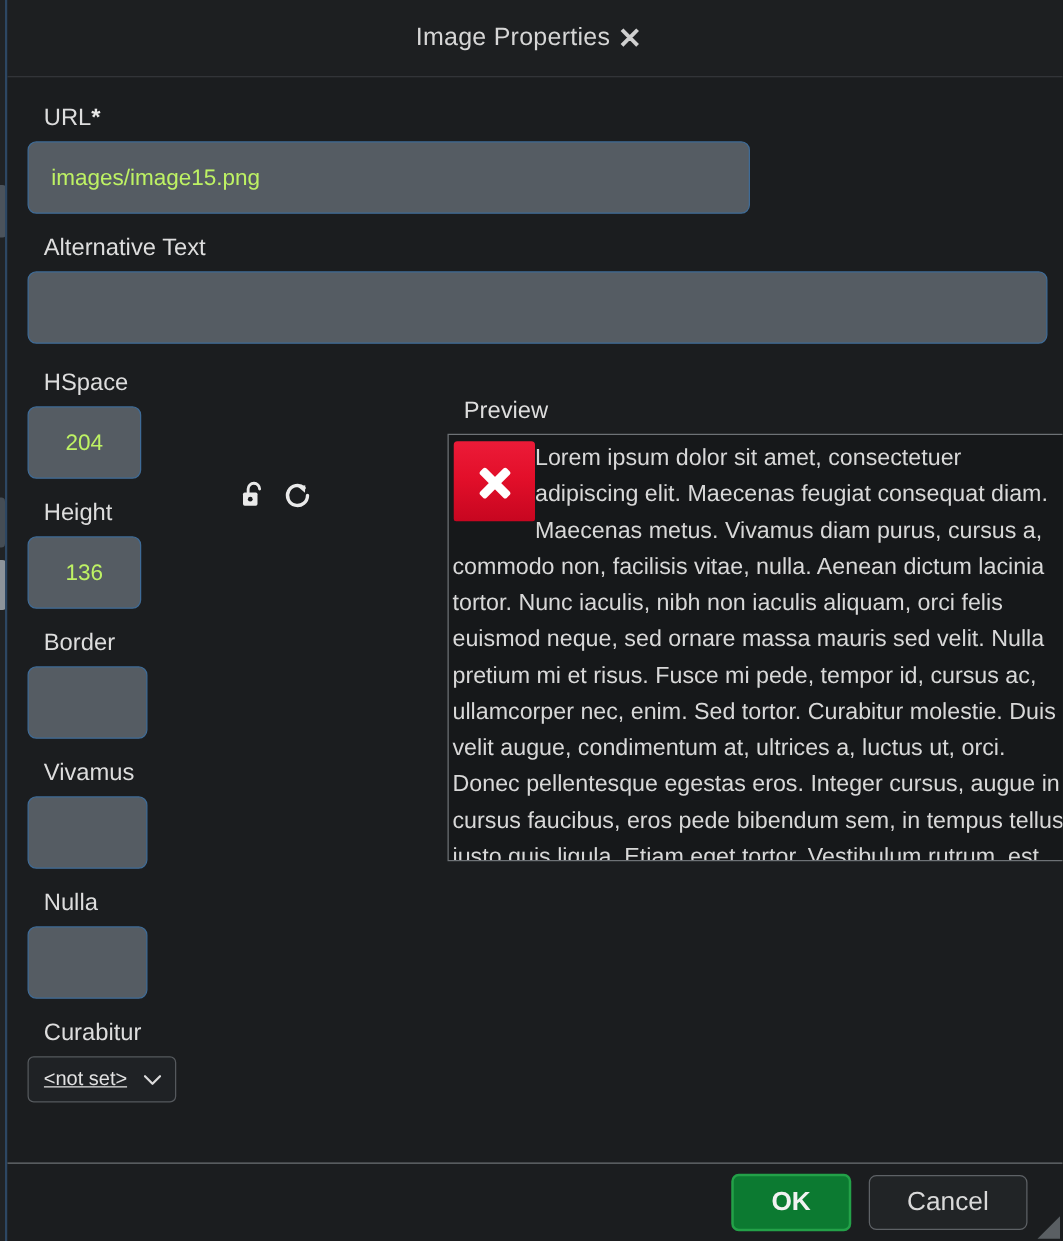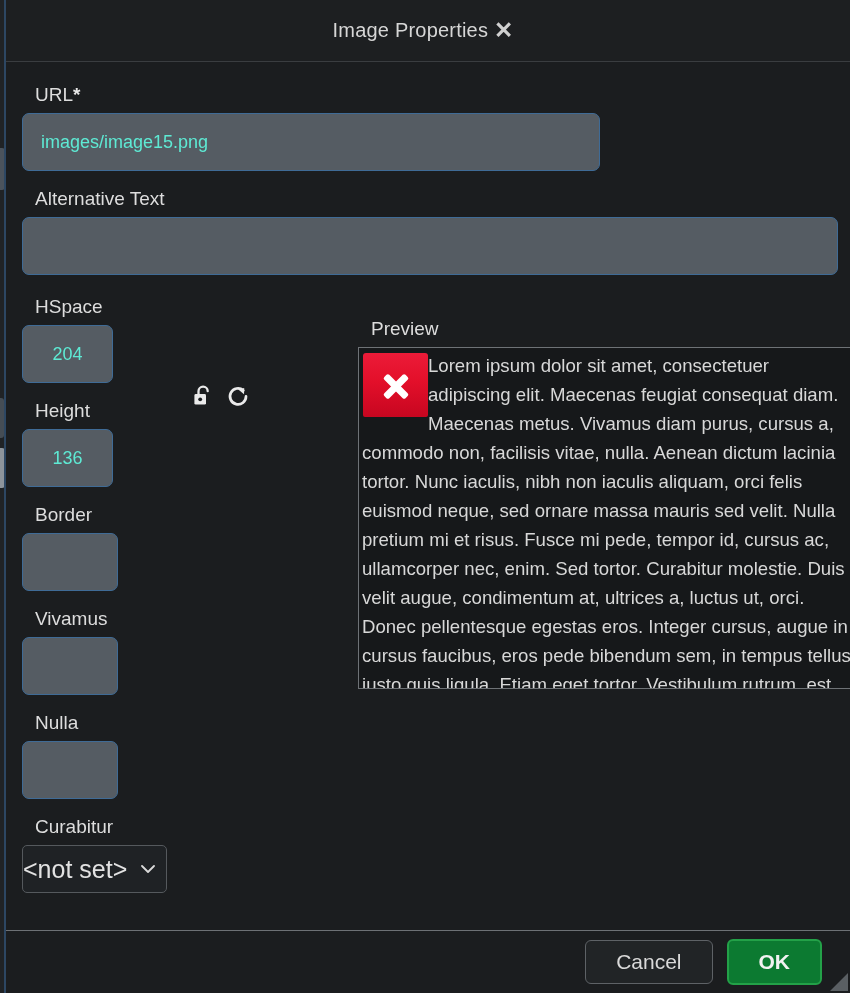--- a/index.html
+++ b/index.html
@@ -90,21 +90,21 @@
     font-size: 19px;
     margin: 0 0 7px 13px;
     display: block;
   }
   .req-star { color: #e8e8e8; font-weight: bold; font-size: 19px; }
 
   .txt-input {
     background: #555c63;
     border: 1px solid #3f6b96;
     border-radius: 7px;
-    color: #5eead4;
+    color: #bef264;
     font-size: 18px;
     font-family: "Liberation Sans", sans-serif;
     padding: 6px 18px;
     outline: none;
   }
   .txt-input::placeholder { color: #c8c8c8; }
 
   #url-input { width: 578px; height: 58px; }
 
   #alt-input {
@@ -186,25 +186,26 @@
 
   
   .sel-wrap { position: relative; display: inline-block; }
   .sel {
     appearance: none;
     -webkit-appearance: none;
     background: #1f2225;
     color: #e2e2e2;
     border: 1px solid #55595d;
     border-radius: 5px;
-    font-size: 25px;
+    font-size: 16px;
     font-family: "Liberation Sans", sans-serif;
-    padding: 9px 38px 9px 0;
+    padding: 9px 38px 9px 12px;
     outline: none;
     cursor: pointer;
+    text-decoration: underline;
   }
   .sel-chevron {
     position: absolute;
     right: 12px; top: 50%;
     transform: translateY(-50%);
     pointer-events: none;
     color: #dadada;
     font-size: 13px;
   }
 
@@ -331,18 +332,18 @@
         <div class="preview-box">
           <div class="broken-img"></div>
           <div class="preview-text">Lorem ipsum dolor sit amet, consectetuer adipiscing elit. Maecenas feugiat consequat diam. Maecenas metus. Vivamus diam purus, cursus a, commodo non, facilisis vitae, nulla. Aenean dictum lacinia tortor. Nunc iaculis, nibh non iaculis aliquam, orci felis euismod neque, sed ornare massa mauris sed velit. Nulla pretium mi et risus. Fusce mi pede, tempor id, cursus ac, ullamcorper nec, enim. Sed tortor. Curabitur molestie. Duis velit augue, condimentum at, ultrices a, luctus ut, orci. Donec pellentesque egestas eros. Integer cursus, augue in cursus faucibus, eros pede bibendum sem, in tempus tellus justo quis ligula. Etiam eget tortor. Vestibulum rutrum, est ut placerat elementum, lectus</div>
         </div>
       </div>
 
     </div>
   </div>
 
   <div class="dlg-footer">
+    <button class="btn btn-ok">OK</button>
     <button class="btn btn-cancel">Cancel</button>
-    <button class="btn btn-ok">OK</button>
     <div class="resize-grip"></div>
   </div>
 
 </div>
 
 </body></html>

